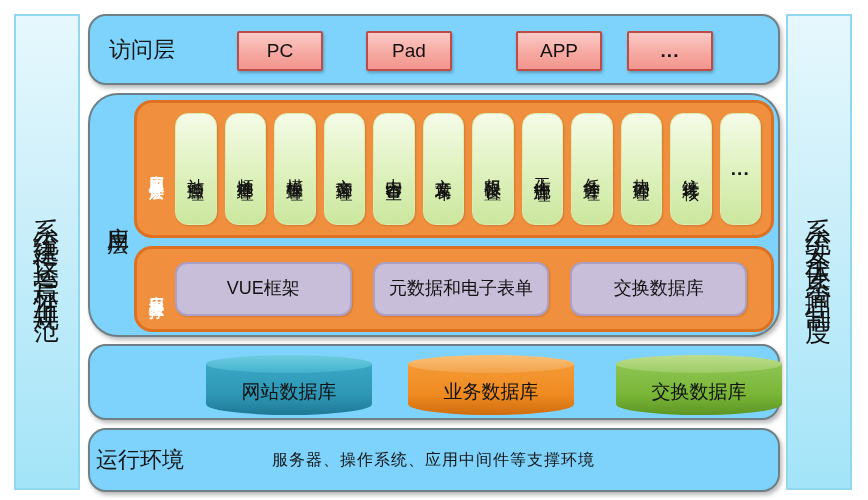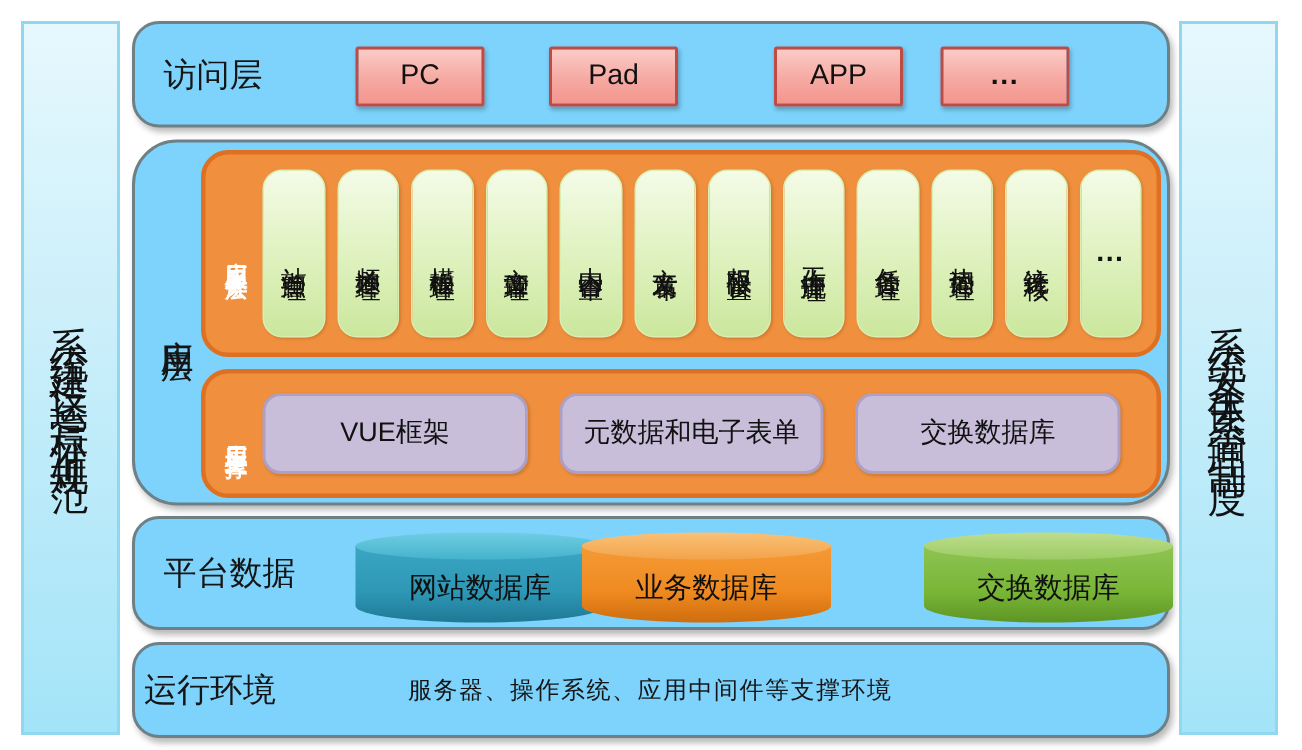--- a/index.html
+++ b/index.html
@@ -81,24 +81,24 @@
   .layer.data { top: 344px; height: 76px; }
   .data .layer-label { position: absolute; left: 19px; top: 50%; transform: translateY(-50%); }
   .cyl { position: absolute; top: 9px; width: 166px; height: 60px; }
   .cyl::before {
     content: ""; position: absolute; left: 0; right: 0; top: 9px; bottom: 0;
     border-radius: 0 0 50% 50% / 0 0 11px 11px;
   }
   .cyl-top { position: absolute; left: 0; right: 0; top: 0; height: 18px; border-radius: 50%; }
   .cyl-label { position: absolute; left: 0; right: 0; top: 14px; bottom: 0;
     display: flex; align-items: center; justify-content: center; font-size: 19px; color: #101010; }
-  .cyl-web  { left: 147px; padding-left: 38px; }
+  .cyl-web  { left: 116px; padding-left: 38px; }
   .cyl-web::before  { background: linear-gradient(180deg, #3aa6c4 0%, #2e97b6 60%, #1e7995 100%); }
   .cyl-web  .cyl-top { background: linear-gradient(180deg, #6fcde2 0%, #45b2cd 100%); }
-  .cyl-biz  { left: 298px; }
+  .cyl-biz  { left: 318px; }
   .cyl-biz::before  { background: linear-gradient(180deg, #f59a35 0%, #ef8a20 60%, #cf6d0e 100%); }
   .cyl-biz  .cyl-top { background: linear-gradient(180deg, #fac177 0%, #f3a34a 100%); }
   .cyl-exch { left: 510px; margin-left: 16px; }
   .cyl-exch::before { background: linear-gradient(180deg, #8ec453 0%, #79b637 60%, #5d9524 100%); }
   .cyl-exch .cyl-top { background: linear-gradient(180deg, #bedd8d 0%, #9ccc64 100%); }
 
   
   .layer.runtime { top: 428px; height: 64px; display: flex; align-items: center; }
   .runtime .layer-label { margin-left: 6px; }
   .runtime-desc { margin-left: 88px; font-size: 16px; color: #151515; letter-spacing: 1px; }
@@ -167,21 +167,20 @@
       <span class="v-text group-label">应用支撑</span>
       <div class="support-items">
         <div class="pitem">VUE框架</div>
         <div class="pitem">元数据和电子表单</div>
         <div class="pitem">交换数据库</div>
       </div>
     </div>
   </section>
 
   <section class="layer data">
-    <span class="layer-label">平台数据</span>
     <div class="cyl cyl-web">
       <div class="cyl-top"></div>
       <span class="cyl-label">网站数据库</span>
     </div>
     <div class="cyl cyl-biz">
       <div class="cyl-top"></div>
       <span class="cyl-label">业务数据库</span>
     </div>
     <div class="cyl cyl-exch">
       <div class="cyl-top"></div>

